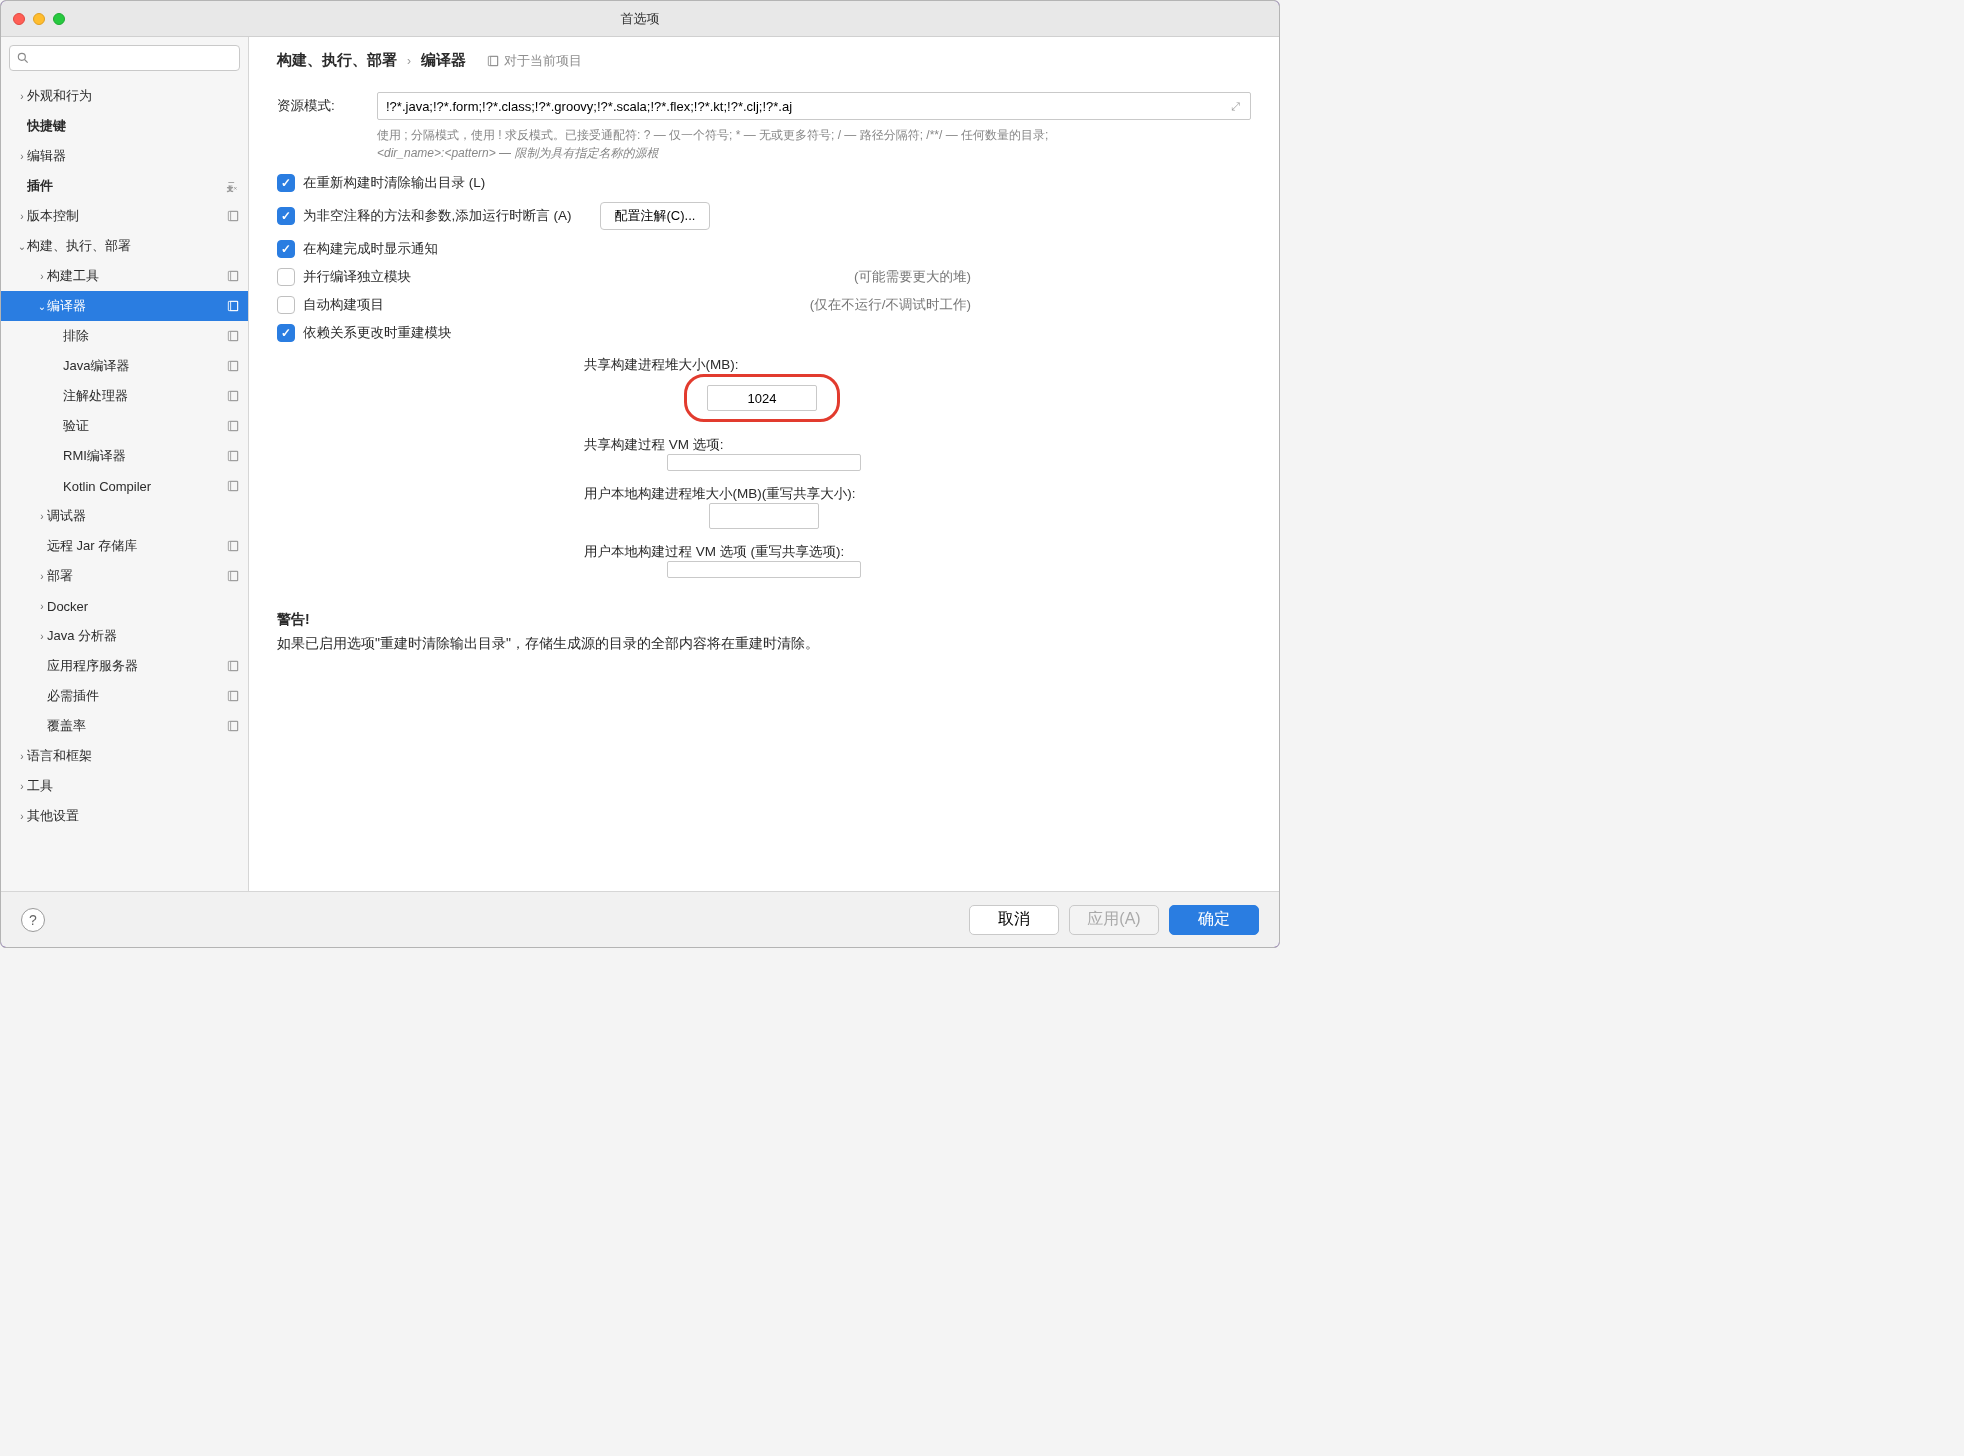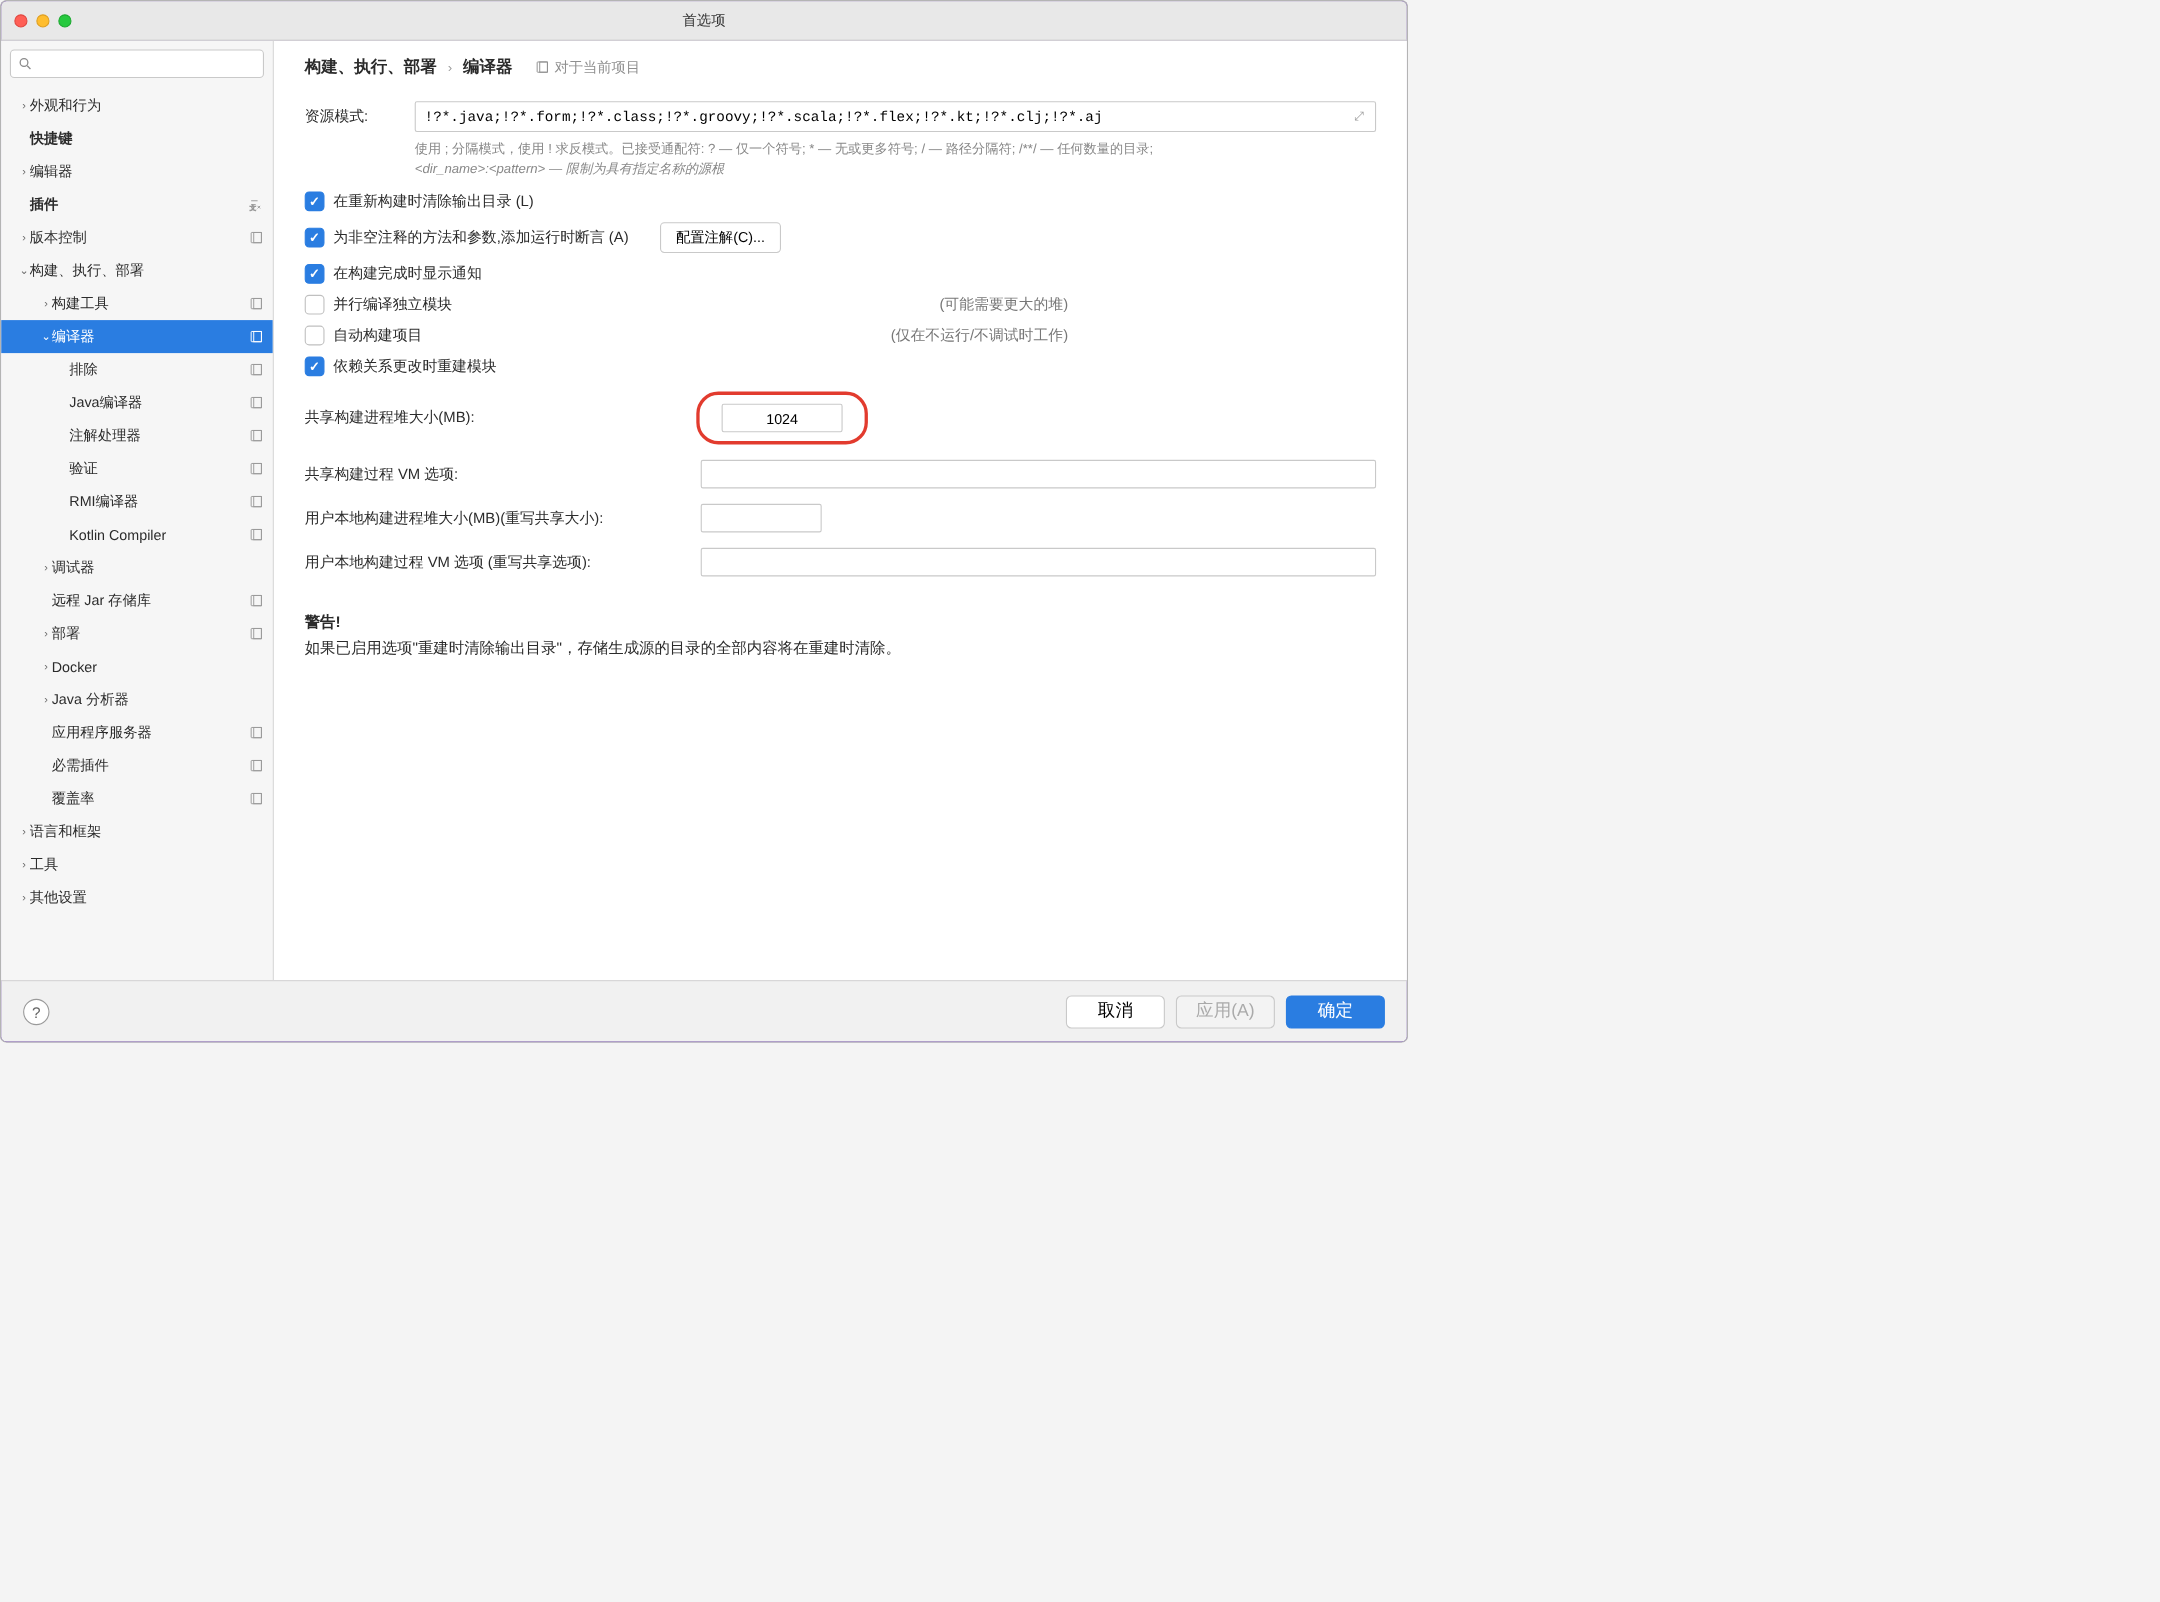--- a/index.html
+++ b/index.html
@@ -134,21 +134,21 @@
   border: 1px solid #c9c9c9;
   background: #fff;
   border-radius: 2px;
   height: 28px;
   display: flex; align-items: center;
   padding: 0 8px;
   position: relative;
 }
 .pattern-input {
   flex: 1; border: none; outline: none;
-  font-family: Liberation Mono, monospace;
+  font-family: Liberation Sans, sans-serif;
   font-size: 13px;
   background: transparent;
 }
 .expand-icon { color: #a0a0a0; cursor: pointer; font-size: 11px; padding: 2px; }
 .hint {
   color: #888; font-size: 12px; line-height: 1.5;
   margin: 6px 0 12px 100px;
 }
 .hint em { font-style: italic; }
 .cb-row { display: flex; align-items: center; gap: 8px; margin: 10px 0; }
@@ -166,21 +166,21 @@
   content: "✓"; color: #fff; font-size: 12px; font-weight: bold;
 }
 .cb-label { font-size: 13.5px; }
 .side-note { color: #777; margin-left: auto; padding-right: 280px; }
 .btn {
   background: #fff; border: 1px solid #c9c9c9;
   border-radius: 4px; padding: 4px 14px;
   font-size: 13px; cursor: pointer;
 }
 .form-row {
-  display: flex; align-items: center; margin: 14px 0;
+  display: flex; align-items: center; margin: 14px 0; flex-direction: column;
 }
 .form-label { width: 360px; flex-shrink: 0; font-size: 13.5px; }
 .text-input {
   border: 1px solid #c9c9c9; border-radius: 2px;
   height: 26px; padding: 0 8px; font-size: 13px;
   background: #fff;
 }
 .text-input.wide { flex: 1; }
 .text-input.narrow { width: 110px; text-align: center; }
 .highlight-box {

